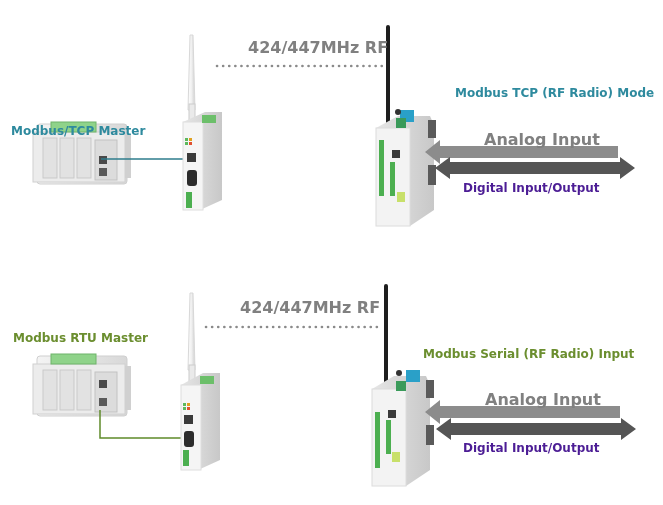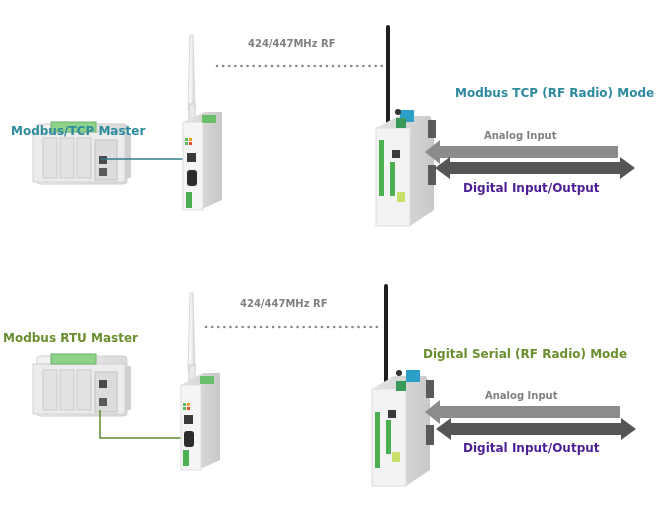--- a/index.html
+++ b/index.html
@@ -1,38 +1,38 @@
 <!DOCTYPE html>
 <html><head>
 <meta charset="utf-8">
 <style>
   html, body { margin:0; padding:0; background:#ffffff; }
   body { width:663px; height:505px; position:relative; overflow:hidden; font-family:"DejaVu Sans", sans-serif; }
   .lbl { position:absolute; white-space:nowrap; font-weight:bold; font-size:12px; }
   .teal { color:#2e8a9e; }
   .olive { color:#6b8e2f; }
-  .gray { color:#808080; font-weight:bold; font-size:10px; }
+  .gray { color:#808080; font-weight:bold; font-size:16px; }
   .dark { color:#4c1d95; }
   svg { position:absolute; left:0; top:0; }
 </style>
 </head>
 <body>
 
 <div>
   <span class="lbl teal" style="left:11px;top:96px;margin-top:28px;">Modbus/TCP  Master</span>
   <span class="lbl gray" style="left:248px;top:38px;">424/447MHz RF</span>
   <span class="lbl teal" style="left:423px;top:86px;margin-left:32px;">Modbus TCP (RF Radio) Mode</span>
   <span class="lbl gray" style="left:484px;top:130px;">Analog Input</span>
   <span class="lbl dark" style="left:463px;top:181px;">Digital Input/Output</span>
 </div>
 
 <div>
-  <span class="lbl olive" style="left:3px;top:331px;">Modbus  RTU Master</span>
+  <span class="lbl olive" style="left:13px;top:331px;">Modbus  RTU Master</span>
   <span class="lbl gray" style="left:240px;top:298px;">424/447MHz RF</span>
-  <span class="lbl olive" style="left:423px;top:347px;">Digital Serial (RF Radio) Mode</span>
+  <span class="lbl olive" style="left:423px;top:347px;">Modbus Serial (RF Radio) Input</span>
   <span class="lbl gray" style="left:485px;top:390px;">Analog Input</span>
   <span class="lbl dark" style="left:463px;top:441px;">Digital Input/Output</span>
 </div>
 
 <svg width="663" height="505" viewBox="0 0 663 505">
   <defs>
     <linearGradient id="bodyGrad" x1="0" x2="1" y1="0" y2="0">
       <stop offset="0" stop-color="#f4f4f4"></stop>
       <stop offset="1" stop-color="#d8d8d8"></stop>
     </linearGradient>

